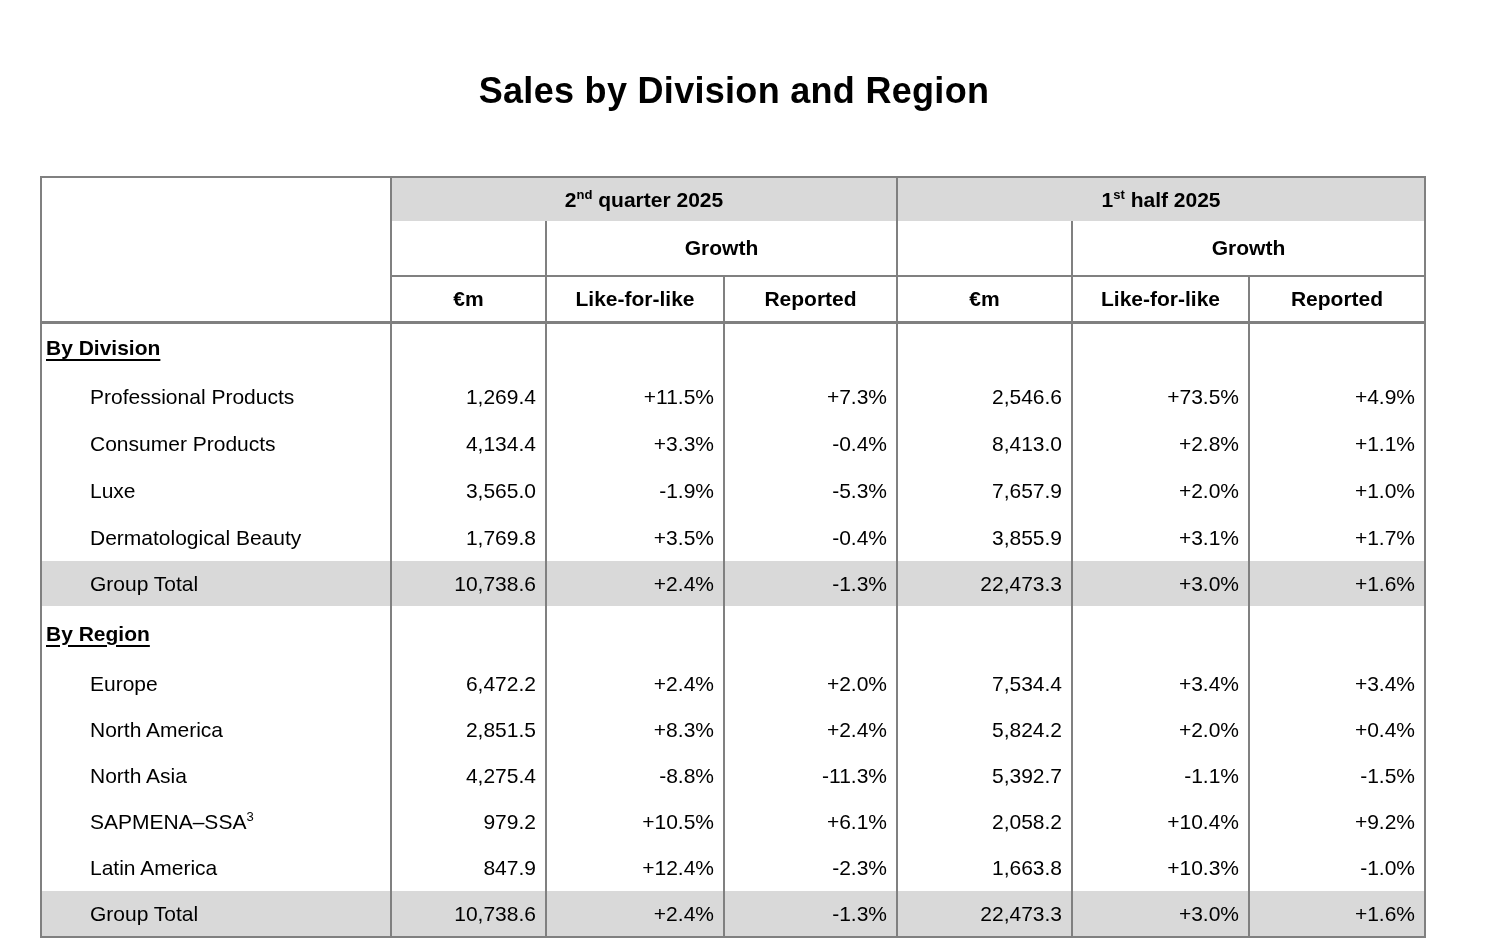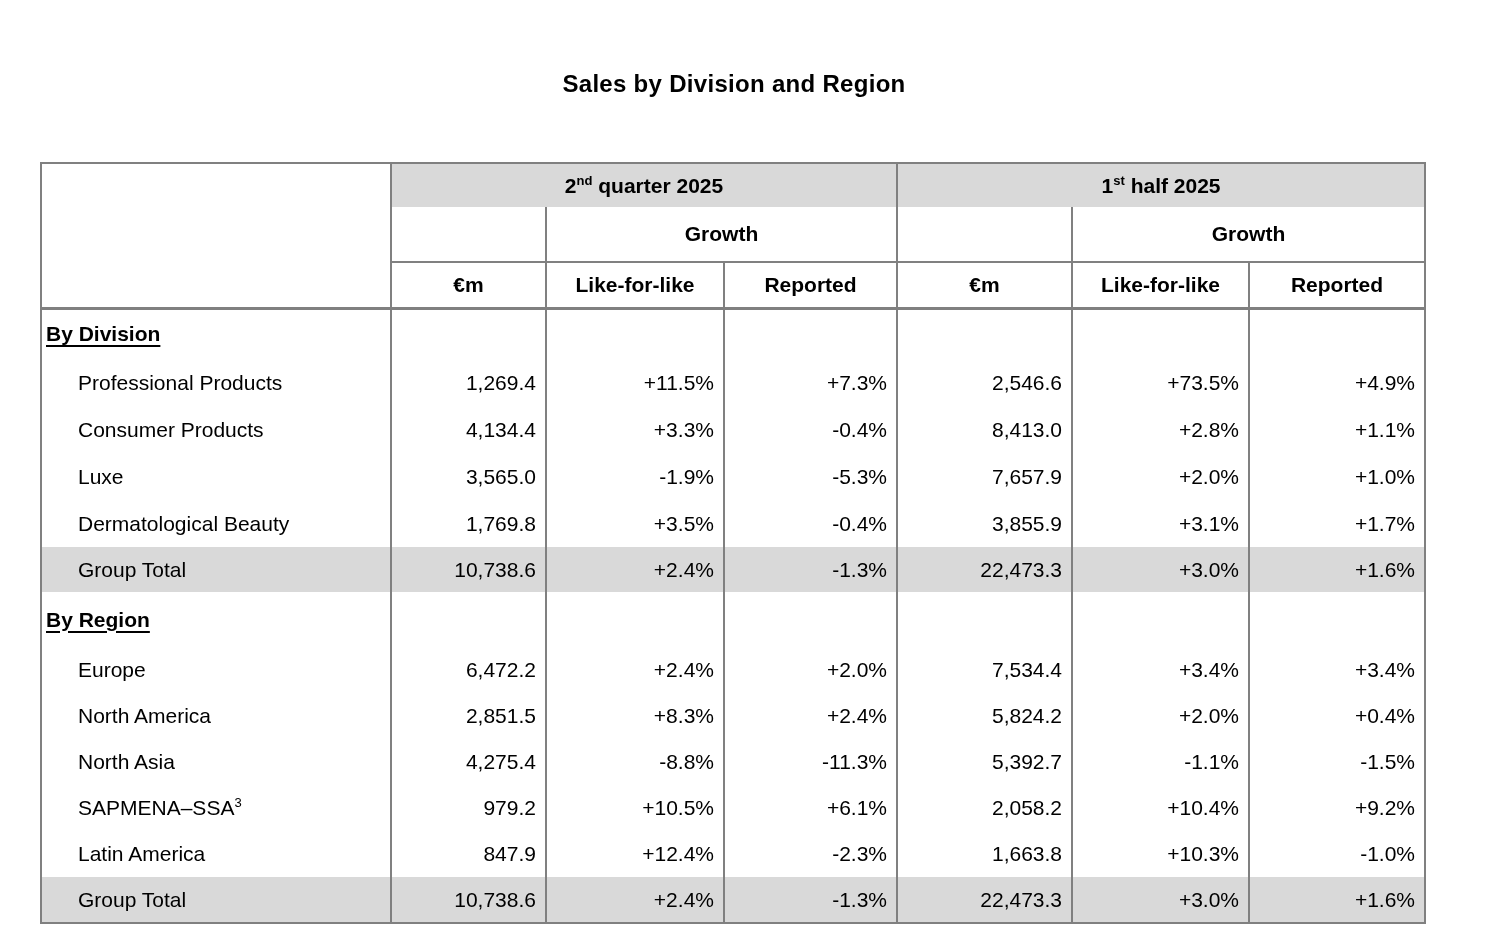--- a/index.html
+++ b/index.html
@@ -9,21 +9,21 @@
     --text:#000000;
     --page-bg:#ffffff;
   }
   *{box-sizing:border-box;margin:0;padding:0;}
   html,body{width:1510px;height:946px;background:var(--page-bg);overflow:hidden;}
   body{font-family:"Liberation Sans",sans-serif;color:var(--text);}
   .content{margin-left:40px;width:1388px;}
   .title{
     margin-top:70px;
     text-align:center;
-    font-size:24px;
+    font-size:36px;
     font-weight:bold;
     letter-spacing:.3px;
   }
   table.sales{
     margin-top:64px;
     border-collapse:collapse;
     table-layout:fixed;
     width:1386px;
     border:2px solid var(--border);
   }
@@ -66,21 +66,21 @@
   tr.sec-row-2{height:55px;}
   .sec-heading{
     font-weight:bold;
     padding-left:4px;
     text-decoration:underline;
     text-decoration-thickness:2px;
     text-underline-offset:4px;
   }
   tr.data-row{height:47px;}
   tr.data-row-2{height:46px;}
-  .row-label{padding-left:36px;margin-left:37px;}
+  .row-label{padding-left:48px;margin-left:37px;}
   .num{text-align:right;padding-right:9px;}
   tr.total-row{height:45px;background:var(--total-bg);}
   tr.total-row-2{height:46px;background:var(--total-bg);}
   tr.total-row td,tr.total-row-2 td{font-weight:normal;}
   sup{font-size:62%;vertical-align:super;line-height:0;}
 </style>
 </head>
 <body>
 
 <div class="content">

